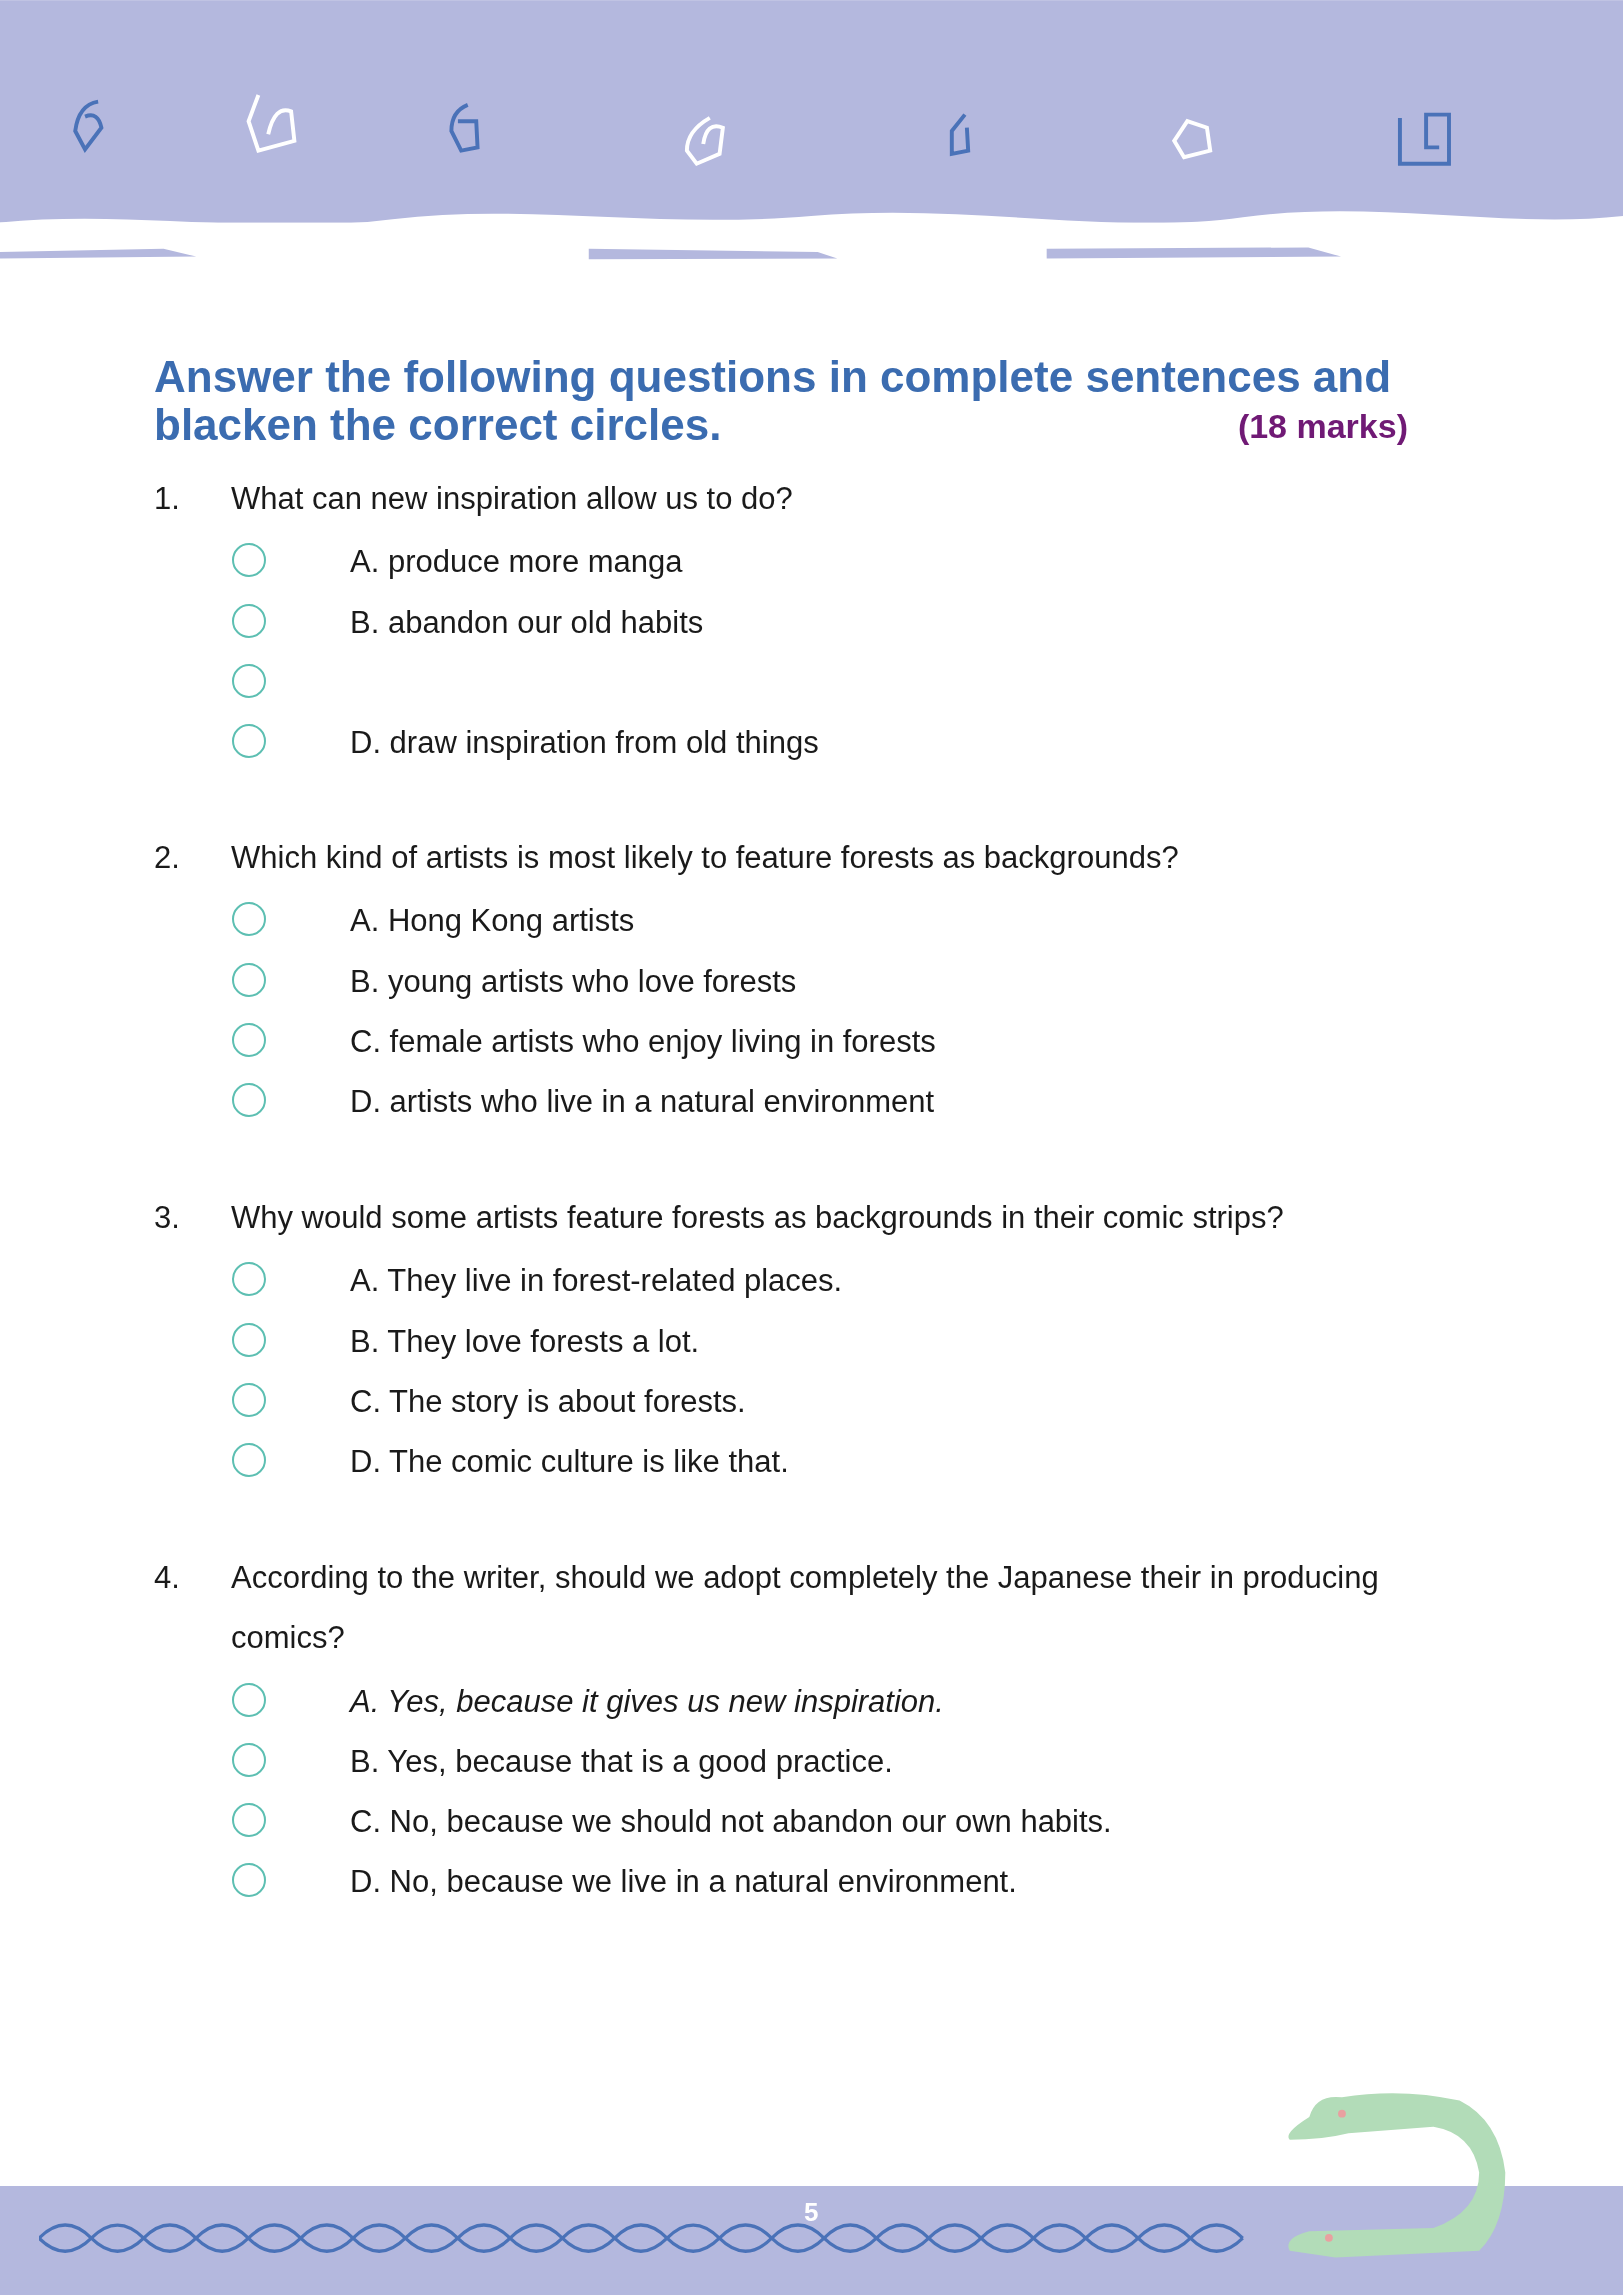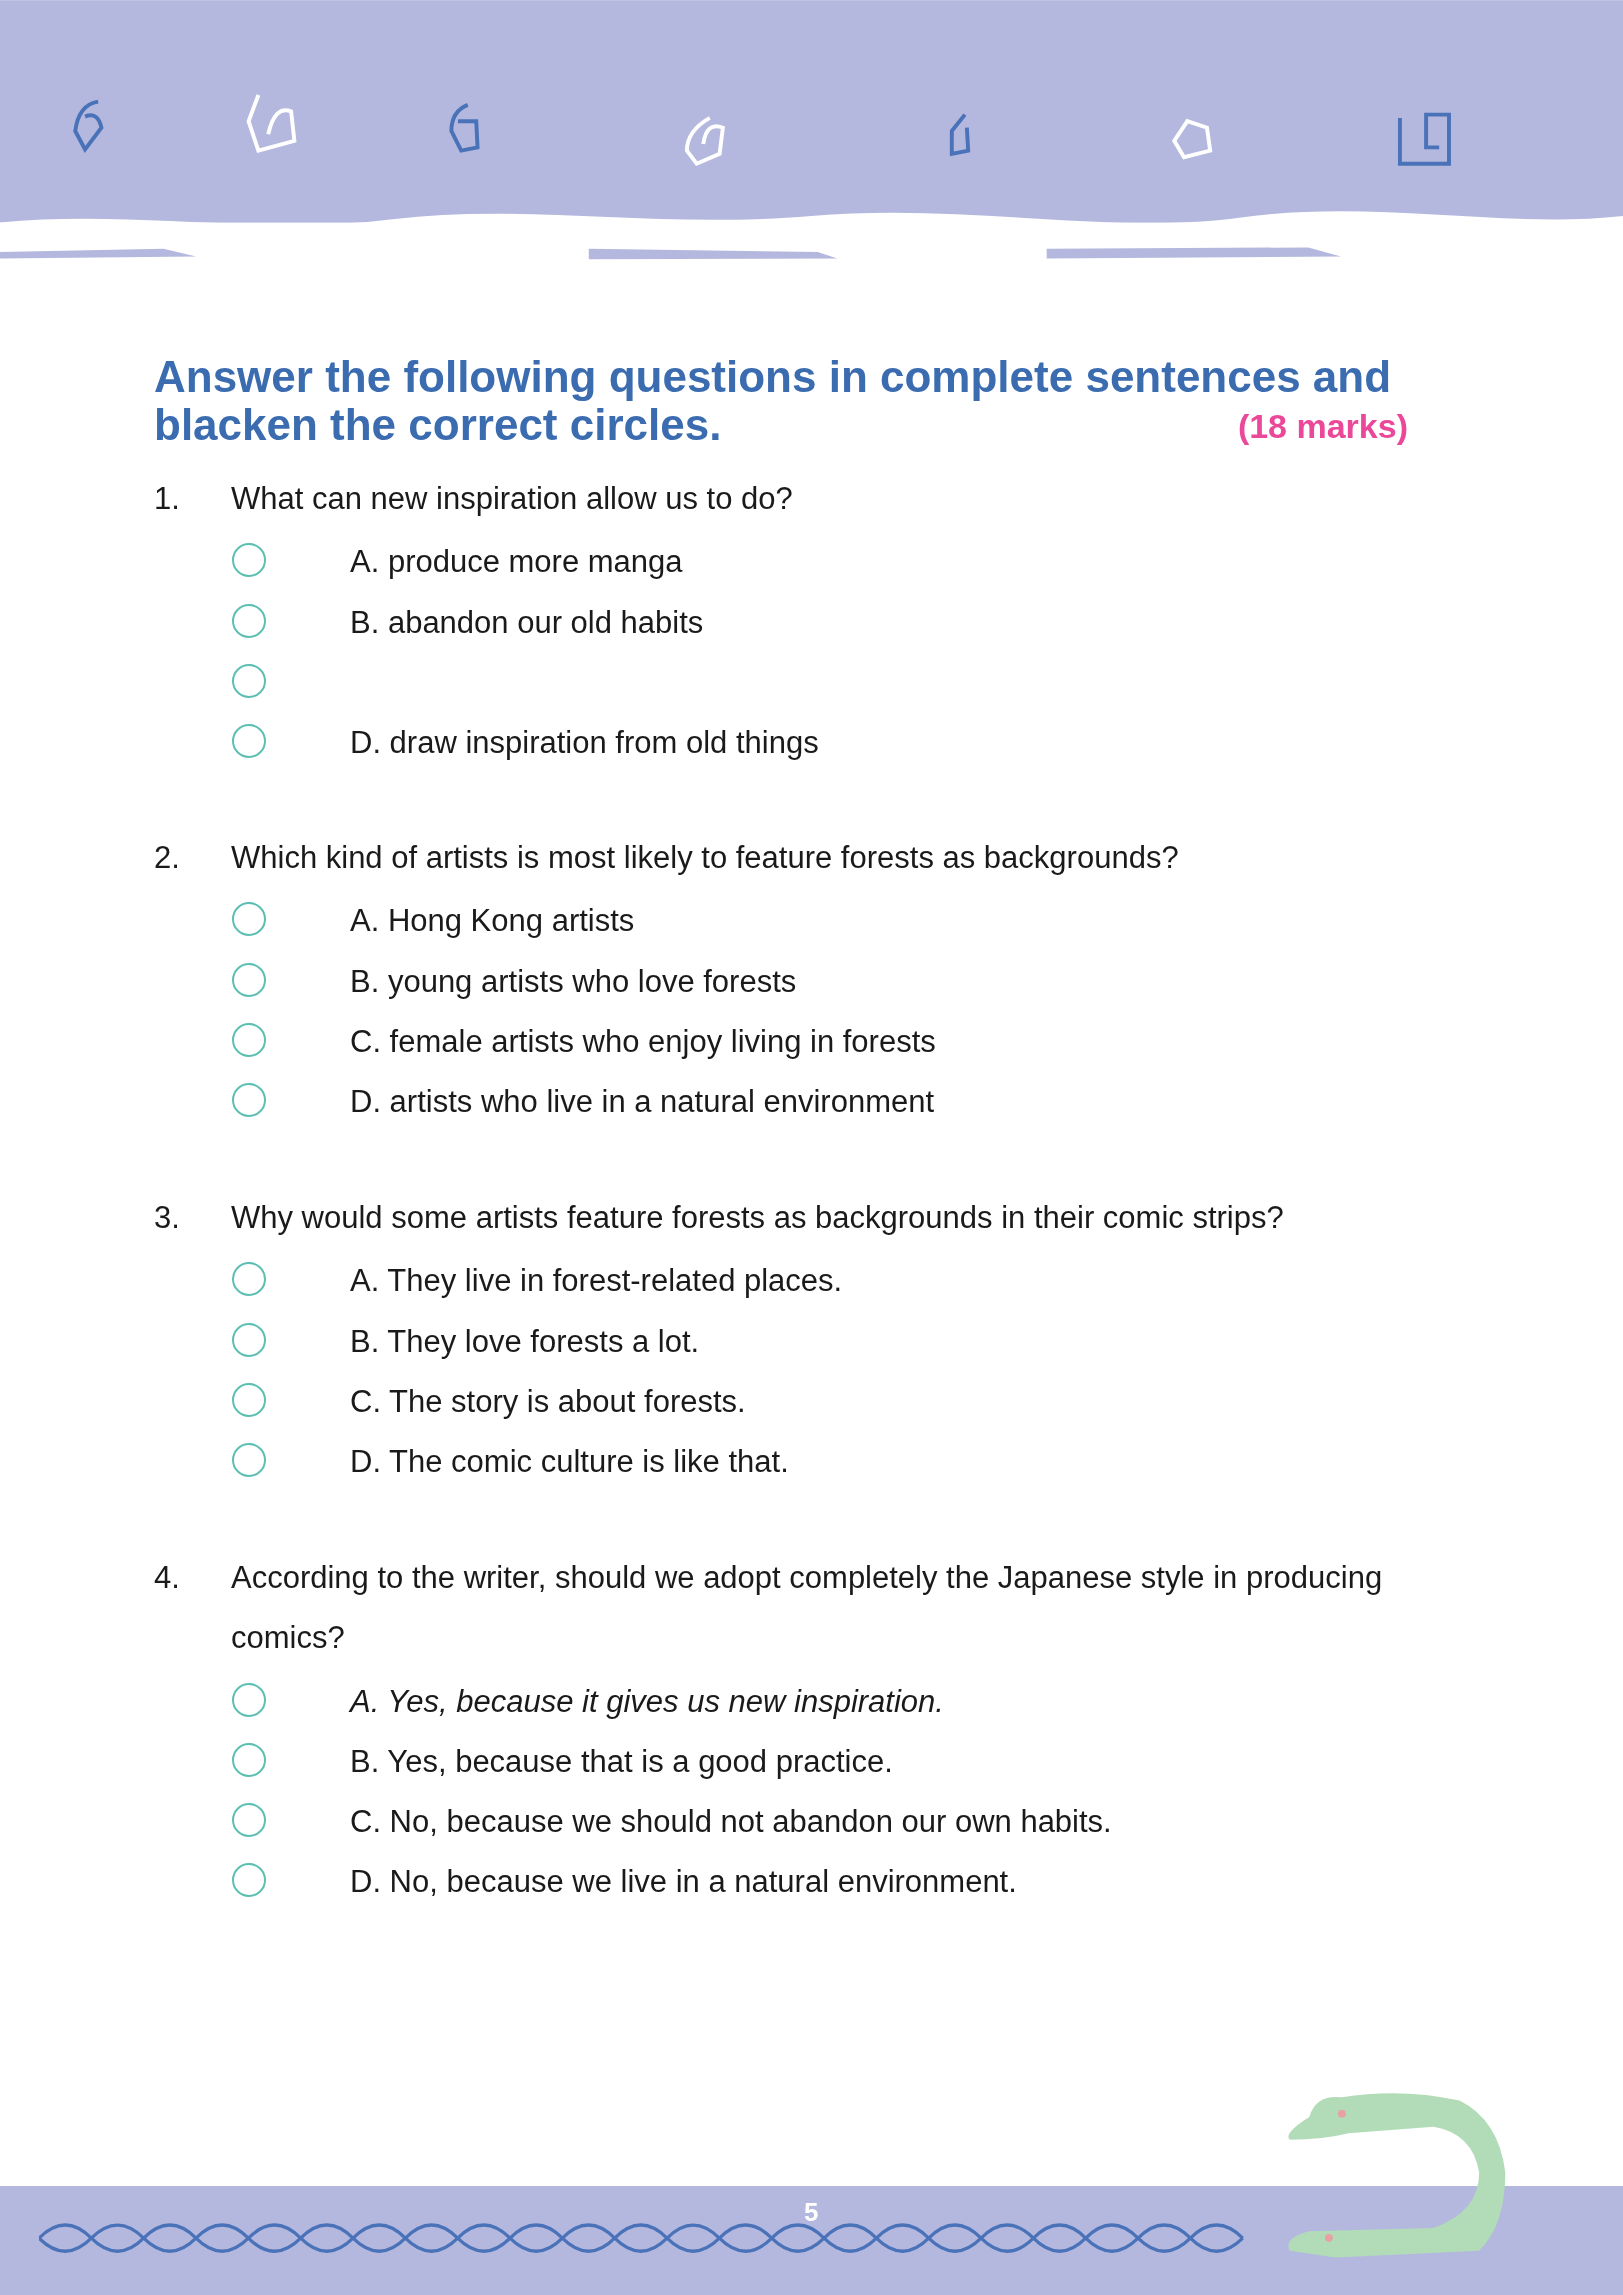--- a/index.html
+++ b/index.html
@@ -2,21 +2,21 @@
 <html style="font-size:10.5px"><head>
 <meta charset="utf-8">
 <style>
   html, body { margin:0; padding:0; }
   body { width:1623px; height:2295px; position:relative; background:#ffffff; overflow:hidden;
          font-family:"Liberation Sans", "DejaVu Sans", sans-serif; color:#1a1a1a; }
   .header-band { position:absolute; left:0; top:0; width:1623px; height:262px; }
   .footer-band { position:absolute; left:0; top:2186px; width:1623px; height:110px; background:#b4b8de; }
   .instruction { position:absolute; left:154px; top:353px; width:1322px; color:#3b6cb0; font-weight:bold;
                  font-size:44px; line-height:48px; }
-  .marks { position:absolute; right:215px; top:402px; color:#ec4899; font-weight:bold; font-size:34px; line-height:48px; }
+  .marks { position:absolute; right:215px; top:402px; color:#701a75; font-weight:bold; font-size:34px; line-height:48px; }
   .question { position:absolute; left:154px; width:1335px; font-size:31px; line-height:60px; }
   .q-num { position:absolute; left:0; top:0; }
   .q-text { position:absolute; left:77px; top:0; width:1269px; }
   .option { position:absolute; left:77px; height:60px; width:1243px; }
   .radio { position:absolute; left:1.3px; top:10.5px; width:34px; height:34px; border:2.6px solid #5dbfb2;
            border-radius:50%; box-sizing:border-box; cursor:pointer; }
   .opt-label { position:absolute; left:119px; top:0; line-height:60px; }
   .page-number { position:absolute; left:804px; top:2197px; color:#ffffff; font-size:26px; font-weight:bold; }
   .croc { position:absolute; right:0; top:2081px; width:353px; height:196px; }
   .waves { position:absolute; left:39px; top:2212px; width:1243px; height:72px; }
@@ -115,21 +115,21 @@
       <span class="opt-label">C. The story is about forests.</span>
     </div>
   <div class="option" style="top:244px;">
       <span class="radio"></span>
       <span class="opt-label">D. The comic culture is like that.</span>
     </div>
 </div>
 
 <div class="question" style="top:1548px;">
   <span class="q-num">4.</span>
-  <span class="q-text">According to the writer, should we adopt completely the Japanese style in producing comics?</span>
+  <span class="q-text">According to the writer, should we adopt completely the Japanese their in producing comics?</span>
   <div class="option" style="top:124px;font-style:italic;">
       <span class="radio"></span>
       <span class="opt-label">A. Yes, because it gives us new inspiration.</span>
     </div>
   <div class="option" style="top:184px;">
       <span class="radio"></span>
       <span class="opt-label">B. Yes, because that is a good practice.</span>
     </div>
   <div class="option" style="top:244px;">
       <span class="radio"></span>

